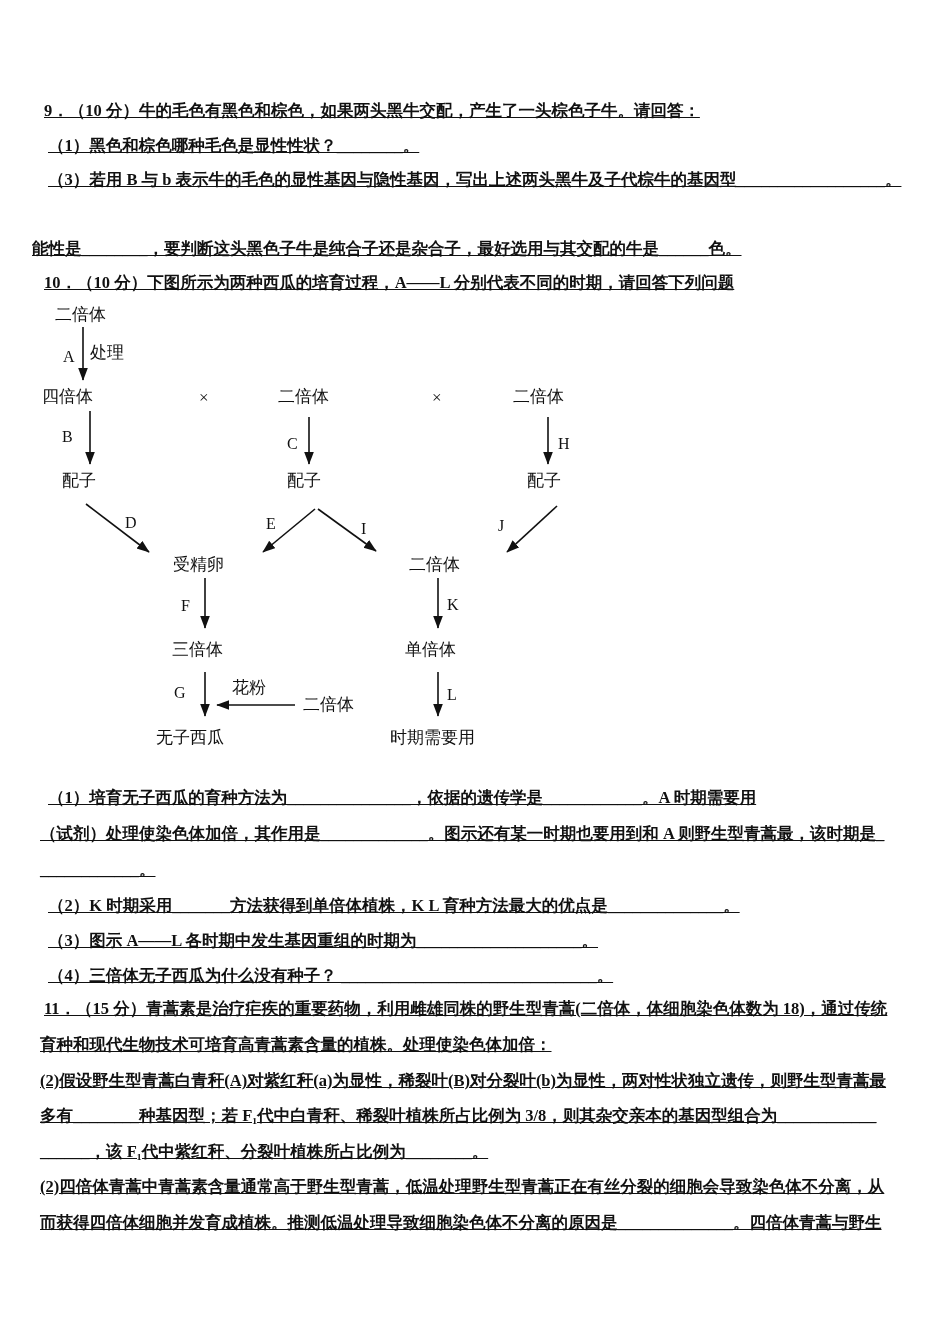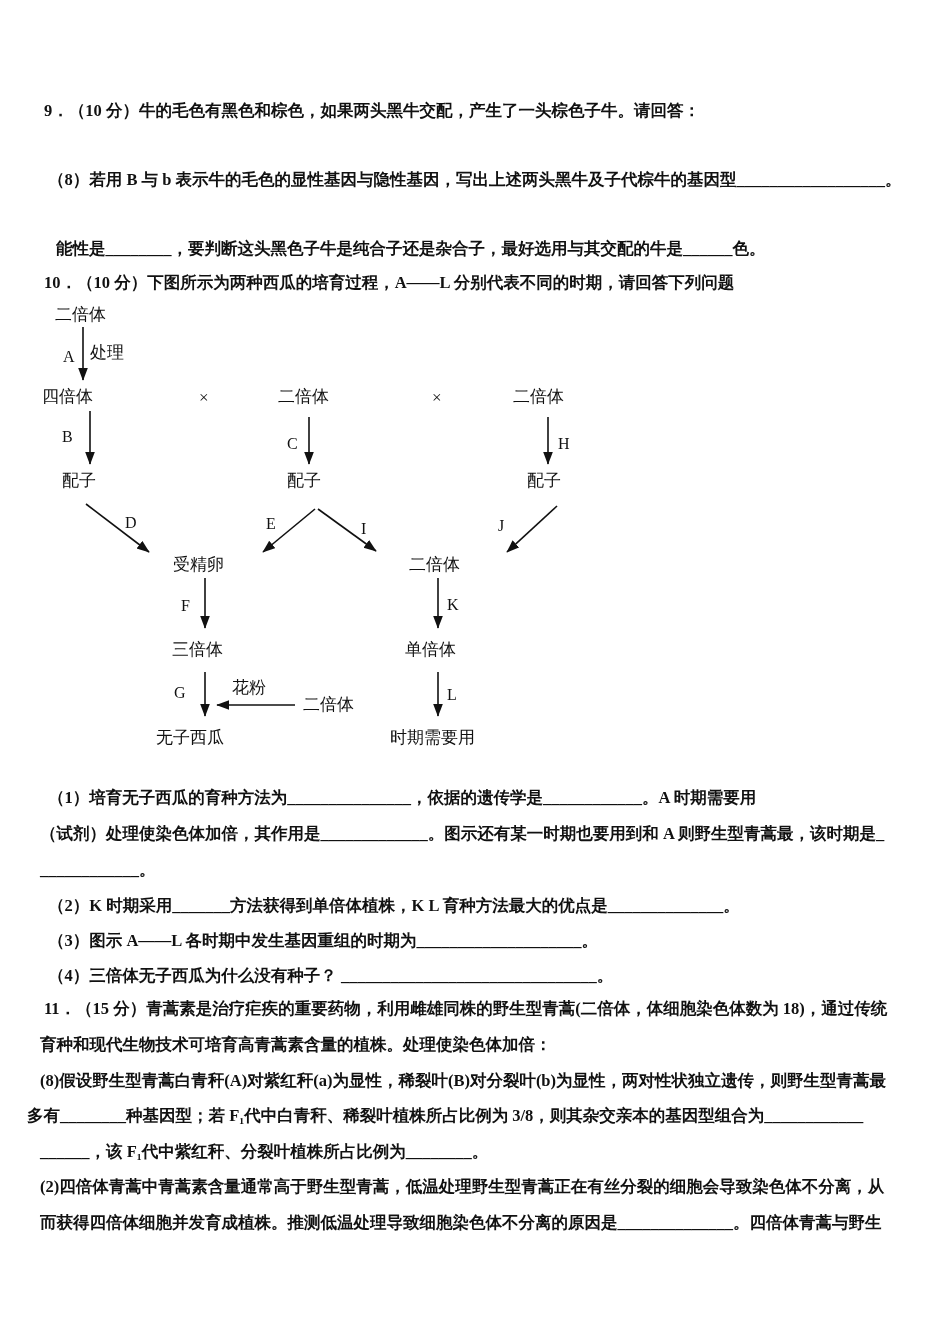--- a/index.html
+++ b/index.html
@@ -12,21 +12,21 @@
     color:#111;
     overflow:hidden;
   }
   .line{
     position:absolute;
     white-space:nowrap;
     font-size:16.5px;
     letter-spacing:0px;
     line-height:20px;
   }
-  .bold{font-weight:bold;}
+  .bold{font-weight:bold;text-decoration:underline;}
   .diagram{
     position:absolute;
     left:0;top:300px;
     width:810px;height:460px;
   }
   .diagram svg{position:absolute;left:0;top:0;}
   .node{
     position:absolute;
     white-space:nowrap;
     font-size:17px;
@@ -39,22 +39,23 @@
     font-weight:normal;
     line-height:16px;
   }
 </style>
 </head>
 <body>
 
 <div class="page">
 
   <div class="line bold" style="left:44px;top:101px">9．（10 分）牛的毛色有黑色和棕色，如果两头黑牛交配，产生了一头棕色子牛。请回答：</div>
-  <div class="line bold" style="left:48px;top:170px">（8）若用 B 与 b 表示牛的毛色的显性基因与隐性基因，写出上述两头黑牛及子代棕牛的基因型__________________。</div>
-  <div class="line bold" style="left:56px;top:239px">能性是________，要判断这头黑色子牛是纯合子还是杂合子，最好选用与其交配的牛是______色。</div>
+  <div class="line bold" style="left:48px;top:136px">（1）黑色和棕色哪种毛色是显性性状？________。</div>
+  <div class="line bold" style="left:48px;top:170px">（3）若用 B 与 b 表示牛的毛色的显性基因与隐性基因，写出上述两头黑牛及子代棕牛的基因型__________________。</div>
+  <div class="line bold" style="left:32px;top:239px">能性是________，要判断这头黑色子牛是纯合子还是杂合子，最好选用与其交配的牛是______色。</div>
 
   <div class="line bold" style="left:44px;top:273px">10．（10 分）下图所示为两种西瓜的培育过程，A——L 分别代表不同的时期，请回答下列问题</div>
 
   <div class="diagram">
     <svg width="950" height="460" viewBox="0 0 950 460">
       <defs>
         <marker id="arr" markerWidth="9" markerHeight="7" refX="7.5" refY="3" orient="auto" markerUnits="strokeWidth">
           <path d="M0,0 L8,3 L0,6 Z" fill="#111"></path>
         </marker>
       </defs>
@@ -110,19 +111,19 @@
 
   <div class="line bold" style="left:48px;top:788px">（1）培育无子西瓜的育种方法为_______________，依据的遗传学是____________。A 时期需要用</div>
   <div class="line bold" style="left:40px;top:824px">（试剂）处理使染色体加倍，其作用是_____________。图示还有某一时期也要用到和 A 则野生型青蒿最，该时期是_</div>
   <div class="line bold" style="left:40px;top:860px">____________。</div>
   <div class="line bold" style="left:48px;top:896px">（2）K 时期采用_______方法获得到单倍体植株，K L 育种方法最大的优点是______________。</div>
   <div class="line bold" style="left:48px;top:931px">（3）图示 A——L 各时期中发生基因重组的时期为____________________。</div>
   <div class="line bold" style="left:48px;top:966px">（4）三倍体无子西瓜为什么没有种子？ _______________________________。</div>
 
   <div class="line bold" style="left:44px;top:999px">11．（15 分）青蒿素是治疗疟疾的重要药物，利用雌雄同株的野生型青蒿(二倍体，体细胞染色体数为 18)，通过传统</div>
   <div class="line bold" style="left:40px;top:1035px">育种和现代生物技术可培育高青蒿素含量的植株。处理使染色体加倍：</div>
-  <div class="line bold" style="left:40px;top:1071px">(8)假设野生型青蒿白青秆(A)对紫红秆(a)为显性，稀裂叶(B)对分裂叶(b)为显性，两对性状独立遗传，则野生型青蒿最</div>
-  <div class="line bold" style="left:27px;top:1106px">多有________种基因型；若 F₁代中白青秆、稀裂叶植株所占比例为 3/8，则其杂交亲本的基因型组合为____________</div>
+  <div class="line bold" style="left:40px;top:1071px">(2)假设野生型青蒿白青秆(A)对紫红秆(a)为显性，稀裂叶(B)对分裂叶(b)为显性，两对性状独立遗传，则野生型青蒿最</div>
+  <div class="line bold" style="left:40px;top:1106px">多有________种基因型；若 F₁代中白青秆、稀裂叶植株所占比例为 3/8，则其杂交亲本的基因型组合为____________</div>
   <div class="line bold" style="left:40px;top:1142px">______，该 F₁代中紫红秆、分裂叶植株所占比例为________。</div>
   <div class="line bold" style="left:40px;top:1177px">(2)四倍体青蒿中青蒿素含量通常高于野生型青蒿，低温处理野生型青蒿正在有丝分裂的细胞会导致染色体不分离，从</div>
   <div class="line bold" style="left:40px;top:1213px">而获得四倍体细胞并发育成植株。推测低温处理导致细胞染色体不分离的原因是______________。四倍体青蒿与野生</div>
 
 </div>
 
 </body></html>

